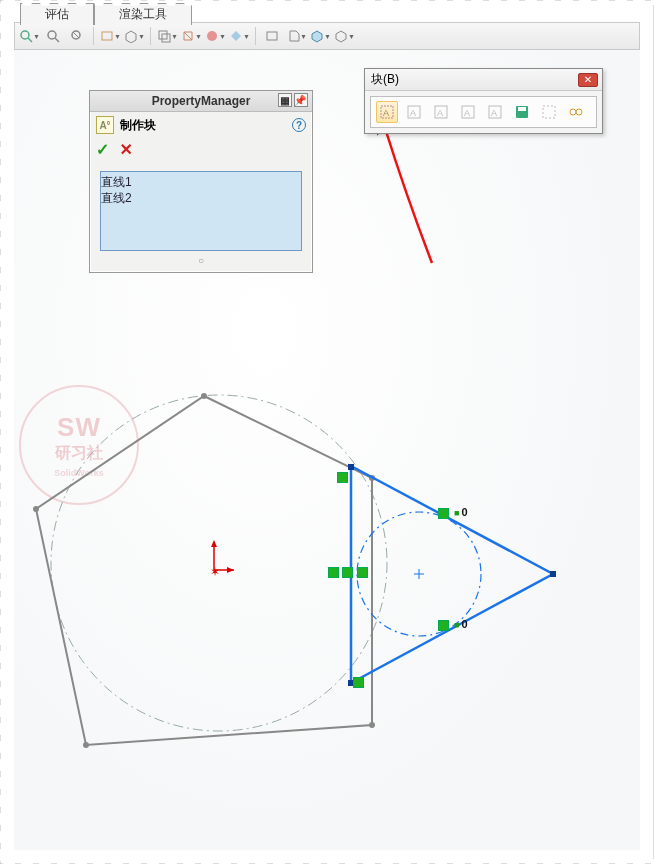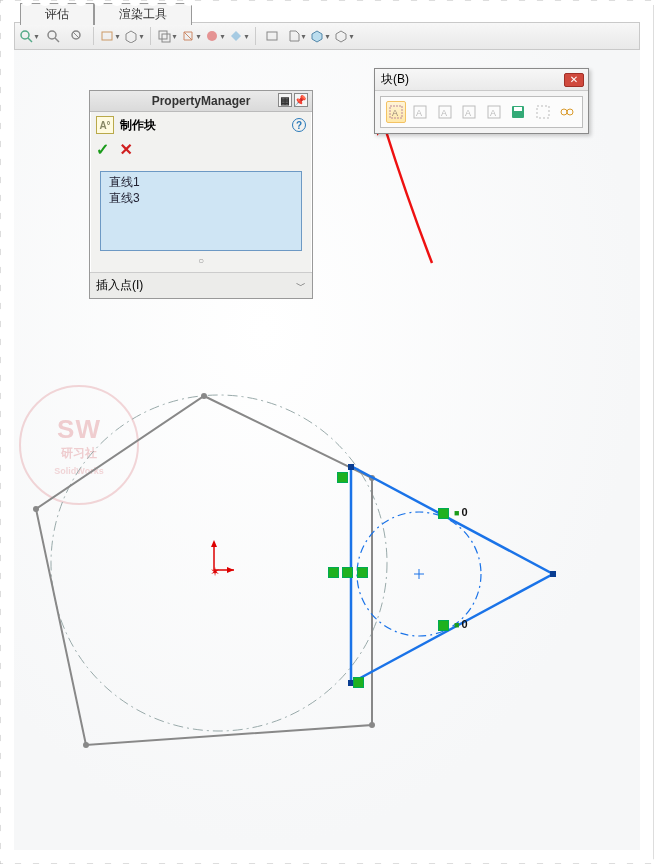--- a/index.html
+++ b/index.html
@@ -72,21 +72,21 @@
     width: 120px; height: 120px;
     border: 2px solid rgba(200,40,50,0.18);
     border-radius: 50%;
     display: flex; flex-direction: column;
     align-items: center; justify-content: center;
     color: rgba(200,40,50,0.22);
     font-weight: bold;
     pointer-events: none;
   }
   .watermark .wm-big { font-size: 26px; letter-spacing: 1px; }
-  .watermark .wm-mid { font-size: 12px; }
+  .watermark .wm-mid { font-size: 16px; }
   .watermark .wm-small { font-size: 9px; margin-top: 4px; color: rgba(200,40,50,0.18);}
   
   .pm-panel {
     position: absolute;
     top: 40px; left: 75px;
     width: 224px;
     border: 1px solid #999;
     background: #f2f2f0;
     box-shadow: 0 0 0 1px #fff inset;
     z-index: 8;
@@ -137,37 +137,36 @@
     font-size: 12px;
     border-top: 1px solid #ccc;
     background: #ececea;
   }
   .pm-group-header .chev { color: #555; font-size: 10px; }
   .pm-listbox {
     margin: 6px 10px 4px;
     border: 1px solid #6d99c4;
     background: #cfe5f4;
     height: 80px;
-    padding: 2px 8px;
+    padding: 2px 0;
     font-size: 12px;
     overflow: hidden;
     color: #223;
   }
   .pm-listbox div { line-height: 16px; }
   .pm-dots { text-align:center; color:#999; font-size:10px; margin-bottom:6px;}
   
   .block-popup {
     position: absolute;
     top: 18px; left: 350px;
-    width: 215px;
+    width: 239px;
     border: 1px solid #8a8a8a;
     background: #f4f4f4;
     box-shadow: 2px 2px 4px rgba(0,0,0,0.2);
     z-index: 12;
-    margin-left: 10px;
   }
   .block-popup .bp-title {
     display:flex; align-items:center; justify-content:space-between;
     padding: 2px 4px 2px 6px;
     font-size: 12px;
     background: linear-gradient(#f7f7f7,#eaeaea);
     border-bottom: 1px solid #c9c9c9;
   }
   .block-popup .bp-close {
     width: 20px; height: 14px;
@@ -361,27 +360,23 @@
       <span class="fico">A°</span>
       <span>制作块</span>
       <span class="help">?</span>
     </div>
     <div class="pm-okcancel">
       <span class="ok">✓</span>
       <span class="cancel">✕</span>
     </div>
     <div class="pm-listbox">
       <div>直线1</div>
-      <div>直线3</div>
+      <div>直线2</div>
     </div>
     <div class="pm-dots">○</div>
-    <div class="pm-group-header">
-      <span>插入点(I)</span>
-      <span class="chev">﹀</span>
-    </div>
   </div>
 
   <div class="block-popup">
     <div class="bp-title">
       <span>块(B)</span>
       <span class="bp-close">✕</span>
     </div>
     <div class="bp-body">
       <div class="bp-row">
         <div class="bp-ico highlight">

